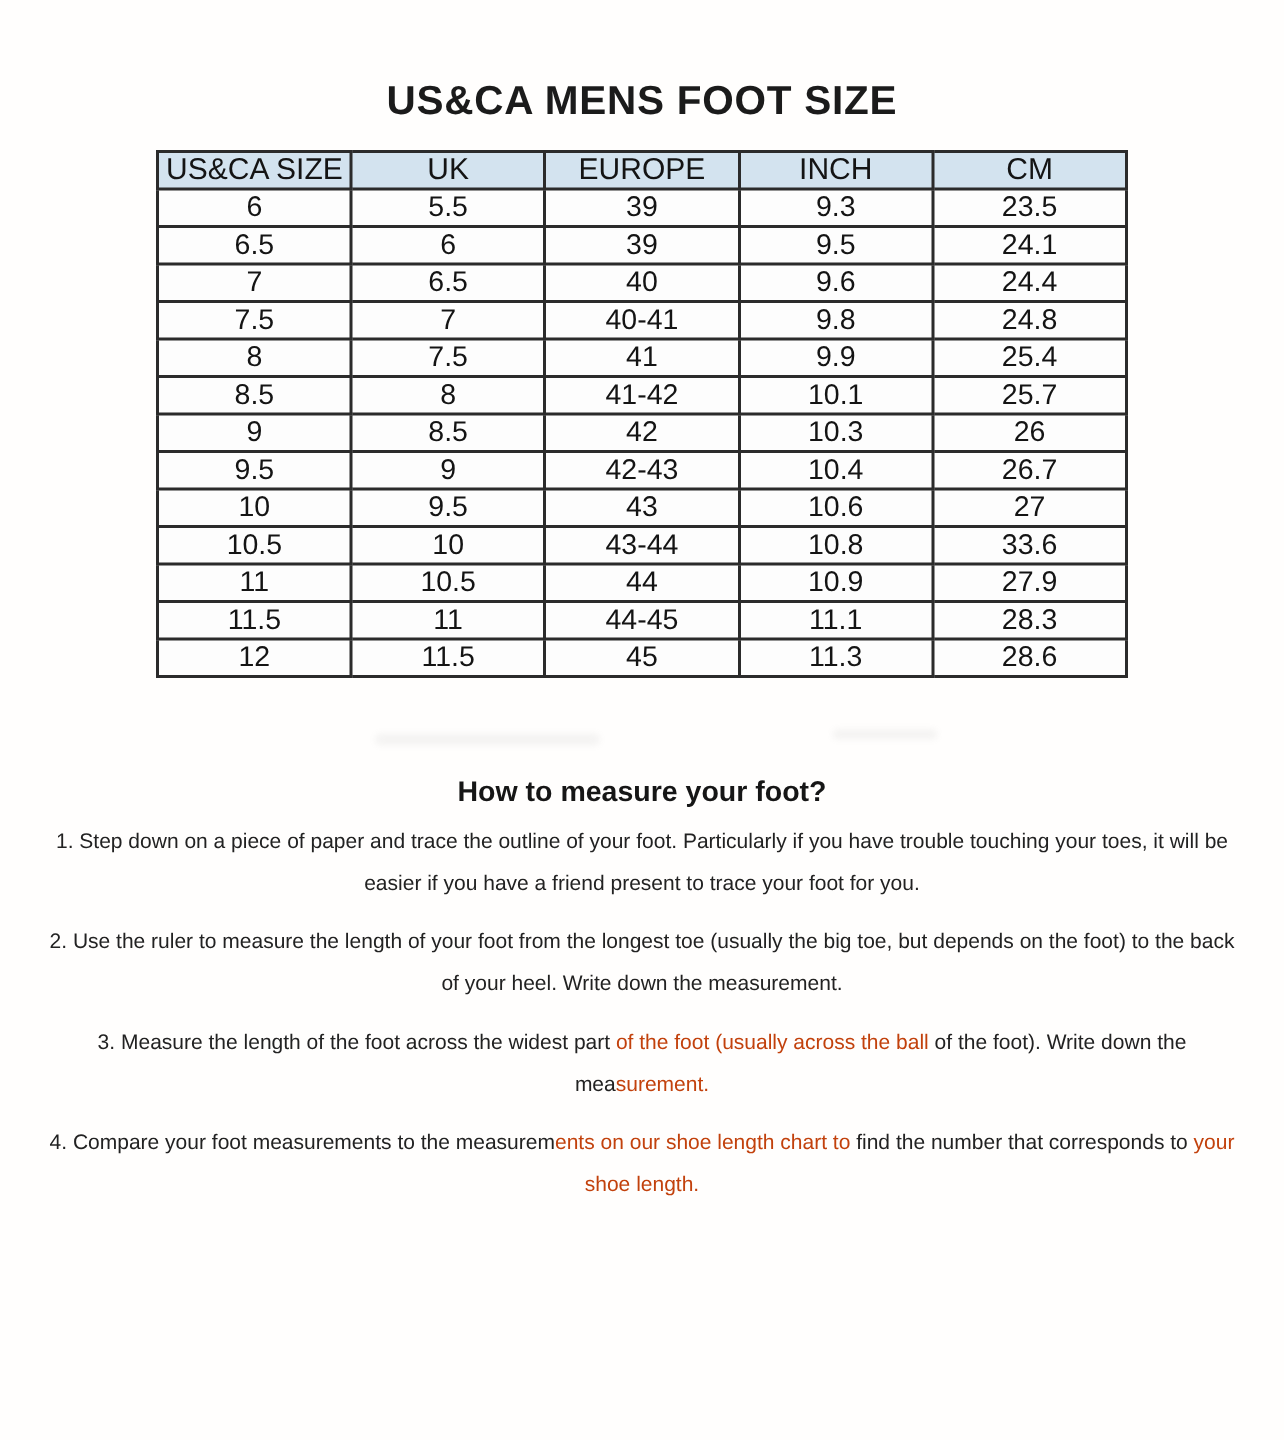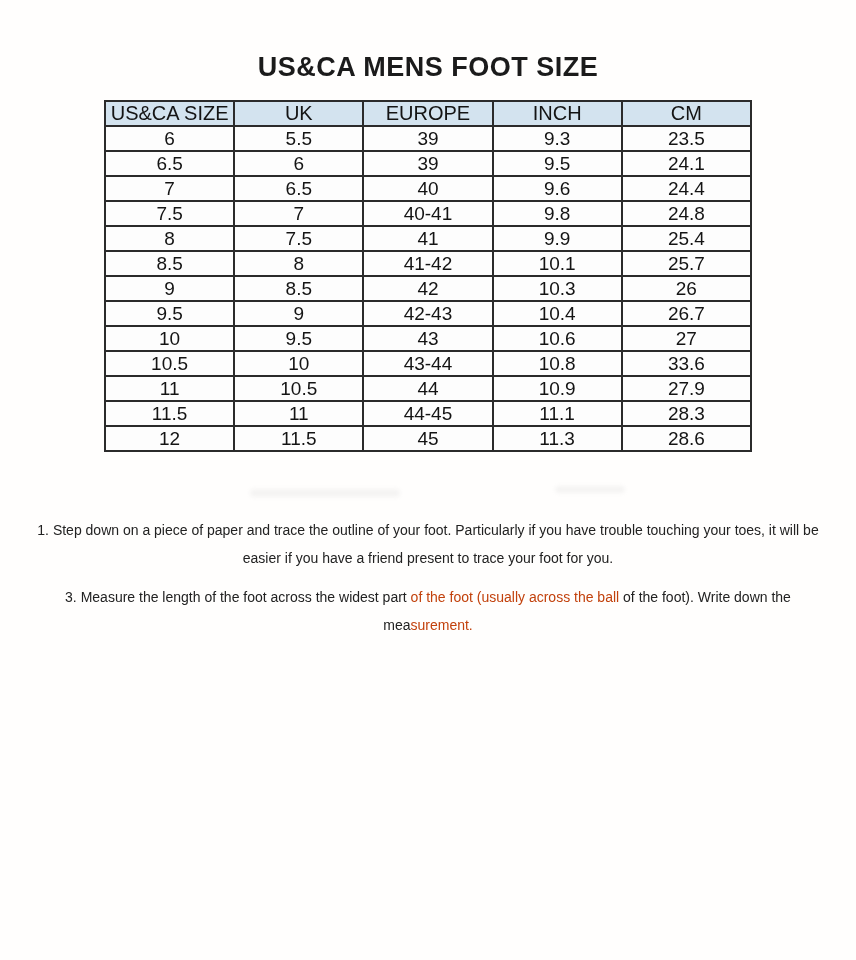--- a/index.html
+++ b/index.html
@@ -150,23 +150,26 @@
           <td>11.3</td>
           <td>28.6</td>
         </tr>
       </tbody>
   </table>
 
   <div class="smudge" style="left:250px; top:489px; width:150px; height:8px;"></div>
   <div class="smudge" style="left:555px; top:486px; width:70px; height:7px;"></div>
 
   <section class="instructions">
+    <h2 class="instructions-heading">How to measure your foot?</h2>
     <div id="steps">
         <p class="step"><span>1. Step down on a piece of paper and trace the outline of your foot. Particularly if you have trouble touching your toes, it will be easier if you have a friend present to trace your foot for you.</span></p>
+        <p class="step"><span>2. Use the ruler to measure the length of your foot from the longest toe (usually the big toe, but depends on the foot) to the back of your heel. Write down the measurement.</span></p>
         <p class="step"><span>3. Measure the length of the foot across the widest part </span><span class="fade">of the foot (usually across the ball </span><span>of the foot). Write down the mea</span><span class="fade">surement.</span></p>
+        <p class="step"><span>4. Compare your foot measurements to the measurem</span><span class="fade">ents on our shoe length chart to </span><span>find the number that corresponds to </span><span class="fade">your shoe length.</span></p>
       </div>
   </section>
 
   <div class="watermark">
     
     
     
   </div>
 
 </div>

